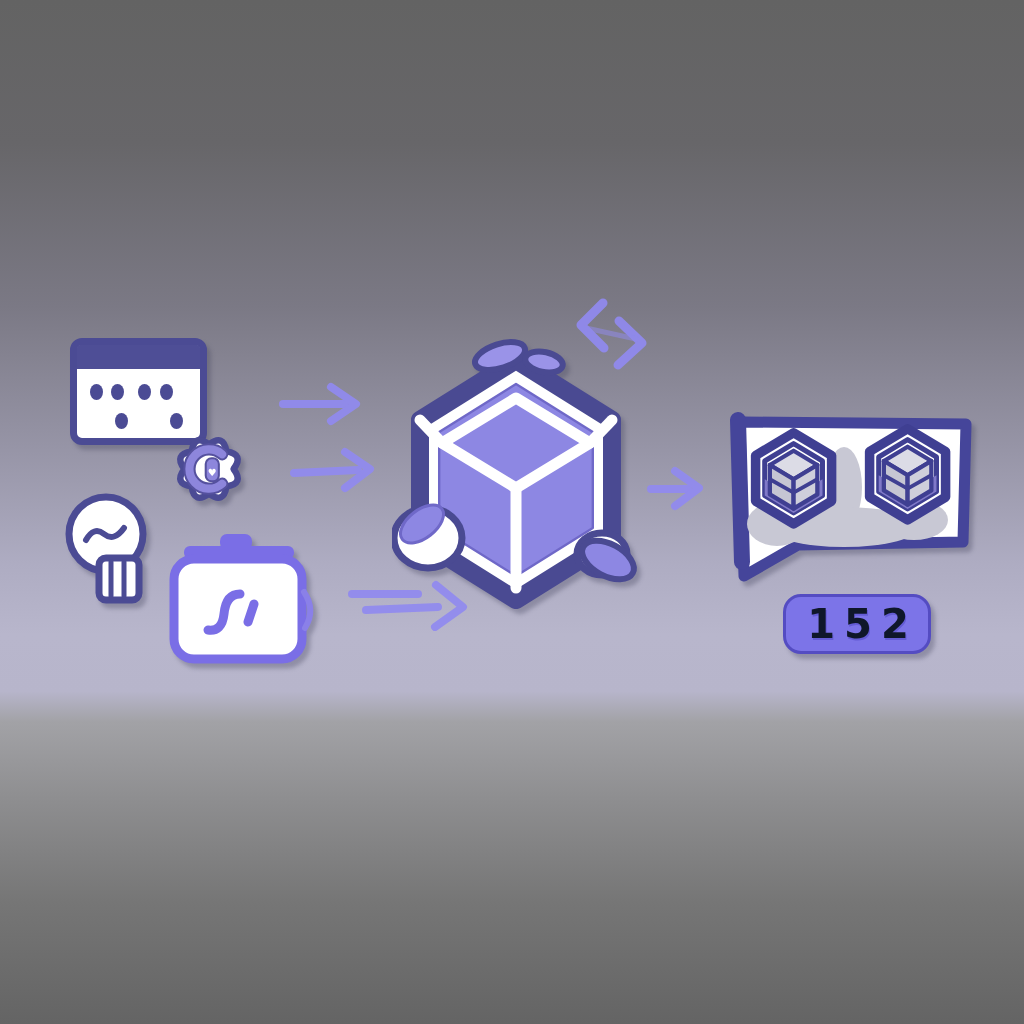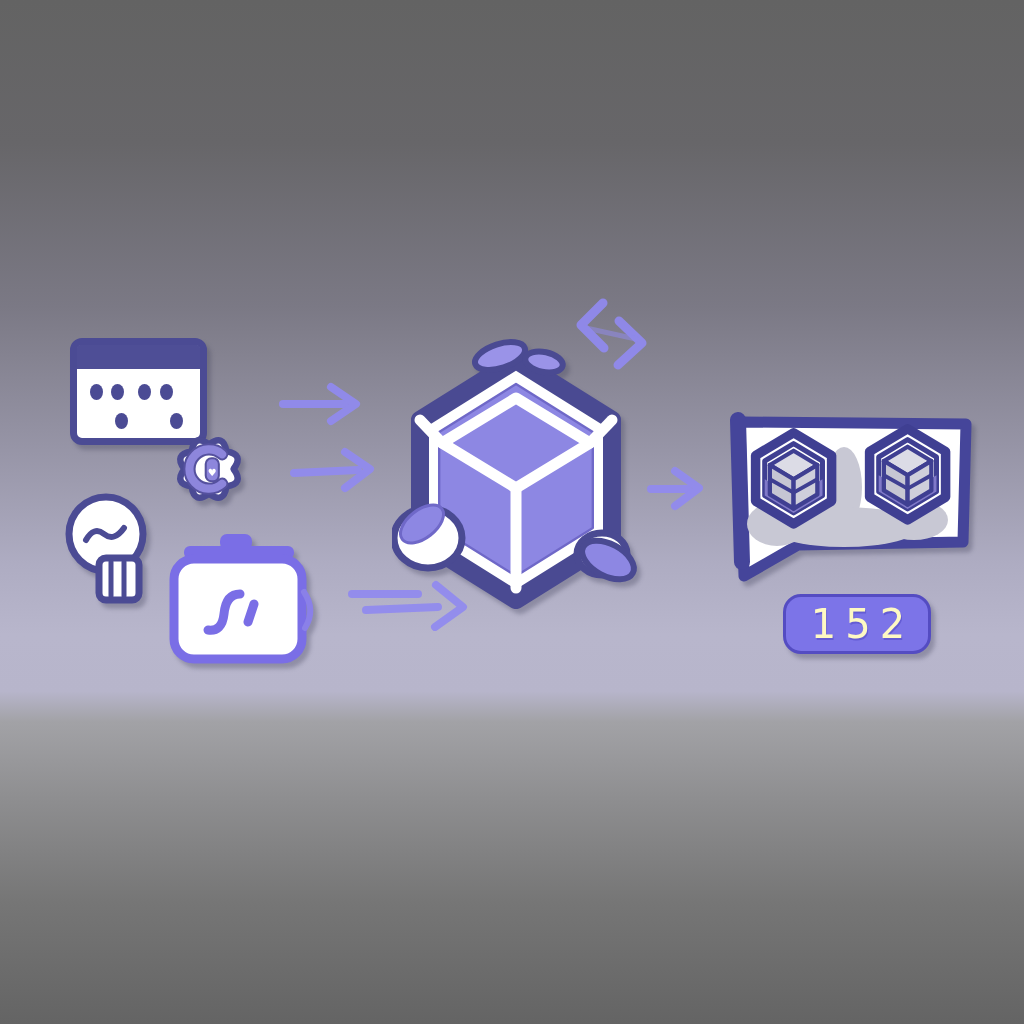--- a/index.html
+++ b/index.html
@@ -29,21 +29,21 @@
   .dot{
     position:absolute;width:13px;height:16px;border-radius:50%;
     background:#4b4b94;
   }
 
   
   .badge{
     left:783px;top:594px;width:148px;height:60px;box-sizing:border-box;
     background:#7c74e8;border:3px solid #544cc2;border-radius:18px;
     display:flex;align-items:center;justify-content:center;
-    color:#fef9c3;font-size:40px;font-weight:normal;letter-spacing:9px;
+    color:#0f172a;font-size:40px;font-weight:bold;letter-spacing:9px;
     padding-left:11px;text-shadow:1px 2px 0 #645cd4;
   }
 
   svg{display:block;}
 </style>
 </head>
 <body>
 
 <div class="stage">
 

